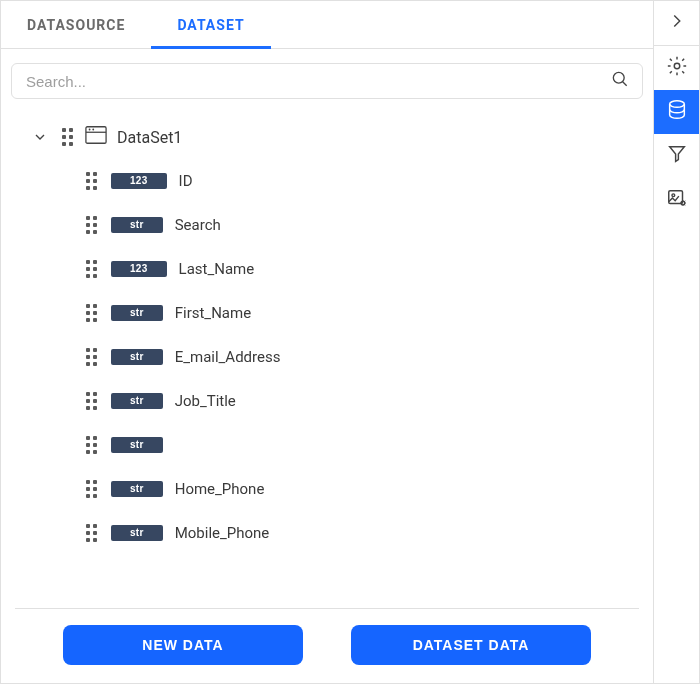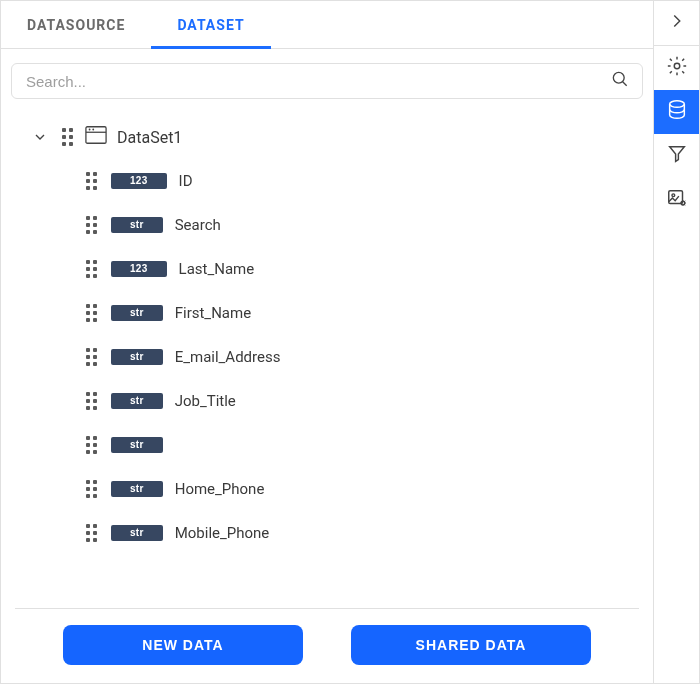--- a/index.html
+++ b/index.html
@@ -326,21 +326,21 @@
               <span></span>
             </span>
             <span class="type-badge">str</span>
             <span class="field-label">Mobile_Phone</span>
           </div>
         </div>
     </div>
 
     <div class="footer">
       <button class="btn">NEW DATA</button>
-      <button class="btn">SHARED DATA</button>
+      <button class="btn">DATASET DATA</button>
     </div>
 
   </div>
 
   <div class="sidebar">
     <div class="sidebar-btn">
       <span>
         <svg viewBox="0 0 24 24">
             <polyline points="9 6 15 12 9 18"></polyline>
           </svg>

